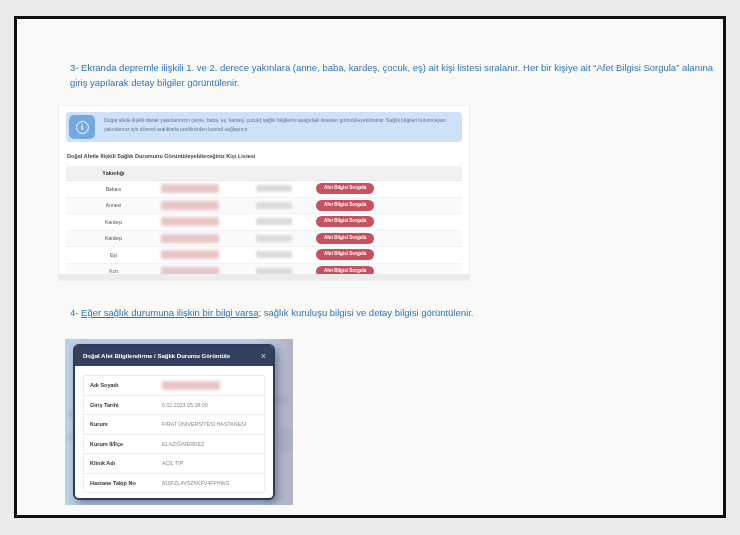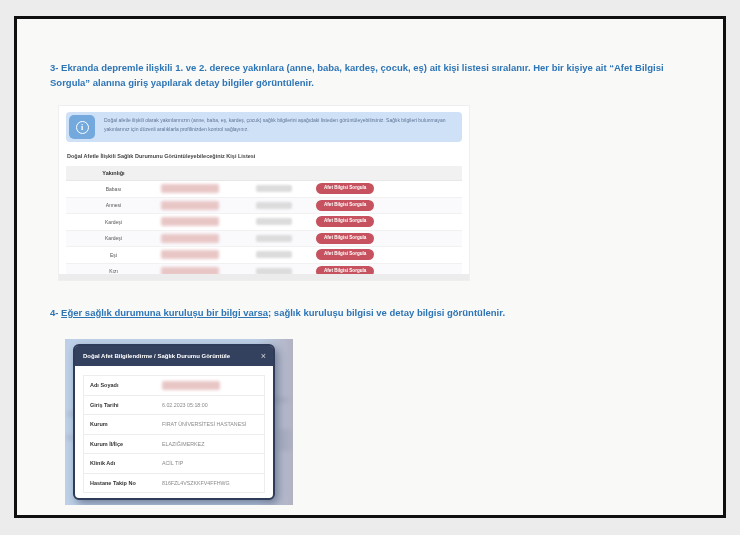--- a/index.html
+++ b/index.html
@@ -1,20 +1,20 @@
 <!DOCTYPE html>
 <html><head>
 <meta charset="utf-8">
 <style>
   html,body{margin:0;padding:0;}
   body{width:740px;height:535px;background:#ececec;font-family:"Liberation Sans",sans-serif;overflow:hidden;position:relative;}
   .stage{position:absolute;left:0;top:0;width:740px;height:535px;}
   .page-frame{position:absolute;left:14px;top:16px;width:706px;height:496px;background:#f9f9f8;border:3px solid #0f0f0f;}
   
-  .step-text{position:absolute;color:#2e75b6;font-weight:bold;font-size:9.5px;line-height:1.55;}
+  .step-text{position:absolute;color:#2e75b6;font-weight:normal;font-size:9.5px;line-height:1.55;margin-left:20px;}
   .step3{left:33px;top:42px;width:650px;}
   .step4{left:33px;top:287px;width:650px;}
   .ul{text-decoration:underline;}
   
   .shot1{position:absolute;left:41px;top:86px;width:410px;height:174px;background:#ffffff;border:1px solid #efefef;}
   .info-banner{position:absolute;left:7px;top:6px;width:396px;height:30px;background:#cfe1f6;border-radius:4px;}
   .info-badge{position:absolute;left:3px;top:3px;width:26px;height:24px;background:#74a9de;border-radius:5px;display:flex;align-items:center;justify-content:center;}
   .info-glyph{width:11px;height:11px;border:1.3px solid #fff;border-radius:50%;color:#fff;font-size:8px;font-weight:bold;display:flex;align-items:center;justify-content:center;font-family:"Liberation Serif",serif;}
   .banner-text{position:absolute;left:38px;top:4px;width:350px;font-size:5px;line-height:1.7;color:#5f7596;}
   .list-title{position:absolute;left:8px;top:47px;font-size:5.5px;font-weight:bold;color:#444;}
@@ -146,21 +146,21 @@
             </div>
           <div class="c-btn">
               <button class="afet-btn">Afet Bilgisi Sorgula</button>
             </div>
         </div>
       </div>
       <div class="shot1-footer"></div>
     </div>
 
     <div class="step-text step4">
-      <span>4- </span><span class="ul">Eğer sağlık durumuna kuruluşu bir bilgi varsa</span><span>; sağlık kuruluşu bilgisi ve detay bilgisi görüntülenir.</span>
+      <span>4- </span><span class="ul">Eğer sağlık durumuna ilişkin bir bilgi varsa</span><span>; sağlık kuruluşu bilgisi ve detay bilgisi görüntülenir.</span>
     </div>
 
     <div class="shot2">
       <div class="smudge" style="left:2px;top:72px;width:14px;height:6px;"></div>
       <div class="smudge" style="left:0px;top:96px;width:10px;height:5px;"></div>
       <div class="smudge" style="right:4px;top:58px;width:16px;height:6px;"></div>
       <div class="smudge" style="right:2px;top:90px;width:12px;height:22px;"></div>
 
       <div class="modal">
         <div class="modal-header">

